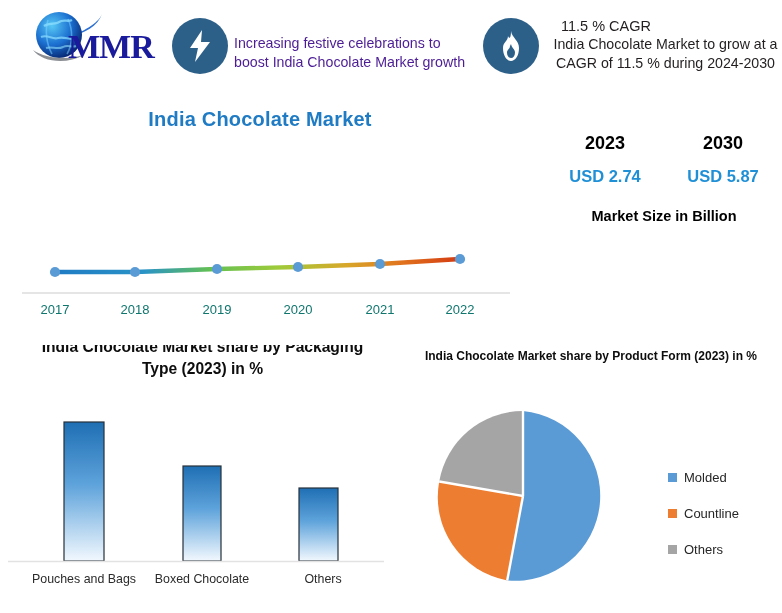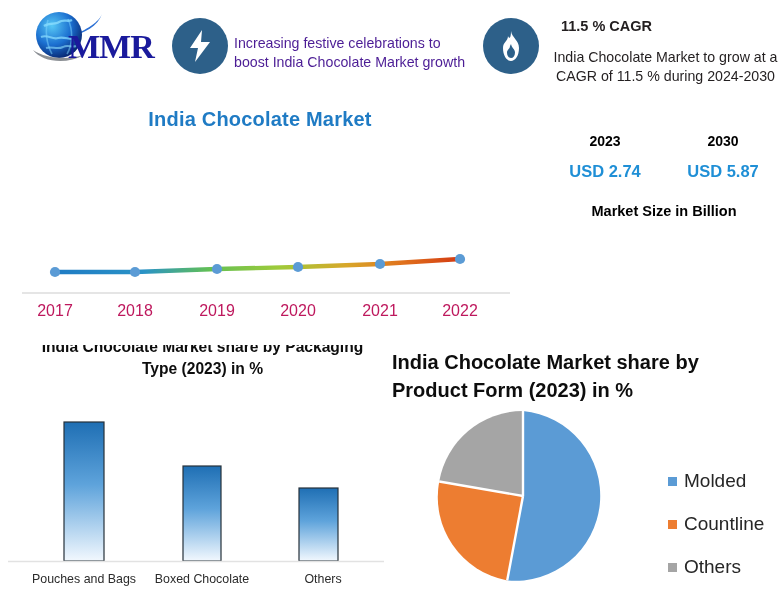--- a/index.html
+++ b/index.html
@@ -77,24 +77,24 @@
   #cagr-block {
     position: absolute;
     left: 549px;
     top: 18px;
     width: 233px;
     text-align: center;
     color: #231f20;
   }
   #cagr-block .cagr-head {
     font-size: 14.5px;
-    font-weight: bold;
+    font-weight: normal;
     text-align: left;
     padding-left: 12px;
-    margin-bottom: 14px;
+    margin-bottom: 1px;
   }
   #cagr-block .cagr-body {
     font-size: 14.2px;
     line-height: 1.34;
   }
 
   
   #market-heading {
     position: absolute;
     left: 60px;
@@ -129,43 +129,43 @@
   #line-axis-labels {
     position: absolute;
     left: 10px;
     top: 302px;
     width: 510px;
     height: 20px;
   }
   #line-axis-labels span {
     position: absolute;
     transform: translateX(-50%);
-    font-size: 16px;
-    color: #be185d;
+    font-size: 13px;
+    color: #0f766e;
   }
 
   
   #size-panel {
     position: absolute;
     left: 546px;
     top: 120px;
     width: 236px;
     text-align: center;
   }
   #size-panel .size-title {
     font-size: 18.5px;
     font-weight: bold;
     color: #000;
     line-height: 1.18;
   }
   #size-panel .size-years {
     display: flex;
     justify-content: space-around;
     margin-top: 13px;
-    font-size: 14px;
+    font-size: 18px;
     font-weight: bold;
     color: #000;
   }
   #size-panel .size-values {
     display: flex;
     justify-content: space-around;
     margin-top: 13px;
     font-size: 16.5px;
     font-weight: bold;
     color: #1f8fd6;
@@ -219,25 +219,25 @@
     position: absolute;
     transform: translateX(-50%);
     font-size: 12.4px;
     color: #2b2b2b;
     white-space: nowrap;
   }
 
   
   #pie-title {
     position: absolute;
-    left: 392px;
+    left: 410px;
     top: 348px;
     width: 362px;
-    text-align: left;
-    font-size: 20px;
+    text-align: center;
+    font-size: 12px;
     font-weight: bold;
     line-height: 1.42;
     color: #0d0d0d;
   }
   #pie-chart {
     position: absolute;
     left: 435px;
     top: 408px;
     width: 180px;
     height: 176px;
@@ -245,21 +245,21 @@
   #pie-legend {
     position: absolute;
     left: 668px;
     top: 470px;
     width: 110px;
   }
   #pie-legend .legend-row {
     display: flex;
     align-items: center;
     margin-bottom: 21px;
-    font-size: 19px;
+    font-size: 13px;
     color: #262626;
   }
   #pie-legend .legend-swatch {
     width: 9px;
     height: 9px;
     margin-right: 7px;
     flex: 0 0 auto;
   }
 </style>
 </head>

